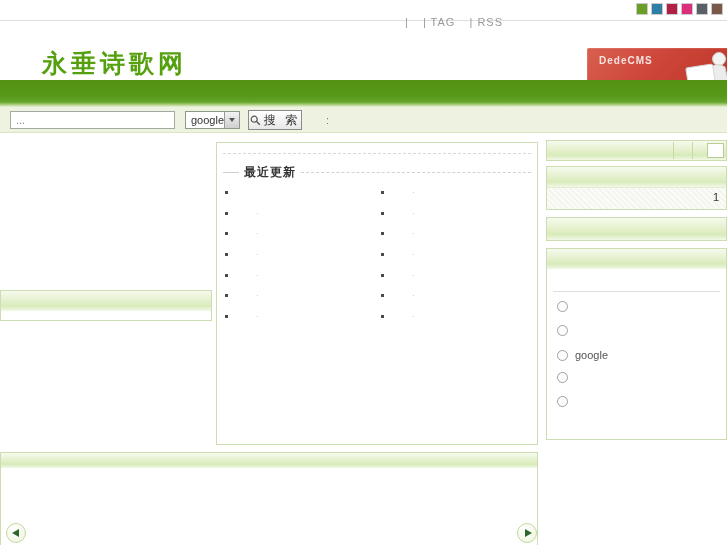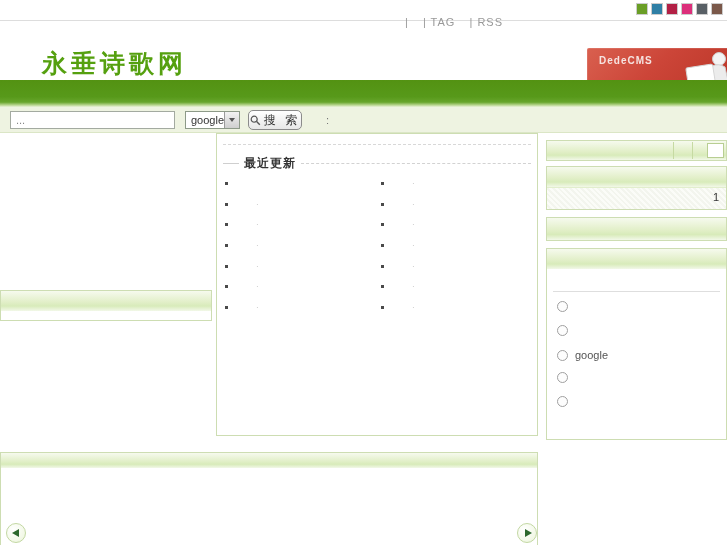--- a/index.html
+++ b/index.html
@@ -31,31 +31,31 @@
 
   
   .searchbar { position:absolute; left:0; top:107px; width:727px; height:26px; background:#eef3e1; border-bottom:1px solid #dbe6c6; }
   .search-input { position:absolute; left:10px; top:4px; width:165px; height:18px; border:1px solid #a3aaa0; background:#fff;
     font-size:11px; color:#888; padding-left:5px; font-family:"Liberation Sans", sans-serif; }
   .search-select { position:absolute; left:185px; top:4px; width:55px; height:18px; border:1px solid #8d9a88; background:#fff; cursor:pointer; }
   .select-label { position:absolute; left:5px; top:2px; font-size:11px; color:#333; }
   .select-btn { position:absolute; right:0; top:0; width:15px; height:16px; border-left:1px solid #9a9a9a;
     background:linear-gradient(180deg,#f2f2f2,#cfcfcf); }
   .select-btn i { position:absolute; left:4px; top:6px; width:0; height:0; border-left:3px solid transparent; border-right:3px solid transparent; border-top:4px solid #555; }
-  .search-btn { position:absolute; left:248px; top:3px; width:54px; height:20px; border:1px solid #8b8b8b; border-radius:5px;
+  .search-btn { position:absolute; left:248px; top:3px; width:54px; height:20px; border:1px solid #8b8b8b; border-radius:0;
     background:linear-gradient(180deg,#ffffff,#e7e7e7); font-size:12px; color:#333; cursor:pointer;
     display:flex; align-items:center; justify-content:center; gap:3px; font-family:"Liberation Sans", sans-serif; letter-spacing:3px; }
   .search-suffix { position:absolute; left:326px; top:7px; font-size:11px; color:#777; }
 
   
   .gbox-border { border:1px solid #cdddb2; }
   .ghead { background:linear-gradient(180deg,#f6faee 0%,#e2efc8 55%,#d8ebba 75%,#f2f8e8 100%); }
 
   
-  .recent-box { position:absolute; left:216px; top:133px; width:322px; height:303px; background:#fff; }
+  .recent-box { position:absolute; left:216px; top:142px; width:322px; height:303px; background:#fff; }
   .recent-dash { position:absolute; left:6px; right:6px; top:10px; border-top:1px dashed #d8d8d8; }
   .recent-head { position:absolute; left:6px; right:6px; top:21px; display:flex; align-items:center; }
   .recent-head .line-l { width:16px; border-top:1px solid #cfcfcf; }
   .recent-head .line-r { flex:1; border-top:1px dashed #d2d2d2; }
   .recent-title { font-size:12px; font-weight:bold; color:#333; padding:0 5px; letter-spacing:1px; }
   .uplist { position:absolute; top:39px; list-style:none; }
   .uplist.left { left:8px; }
   .uplist.right { left:164px; }
   .uplist li { height:20.7px; display:flex; align-items:center; cursor:pointer; }
   .uplist .sq { width:3px; height:3px; background:#4a4a4a; margin-right:28px; }

